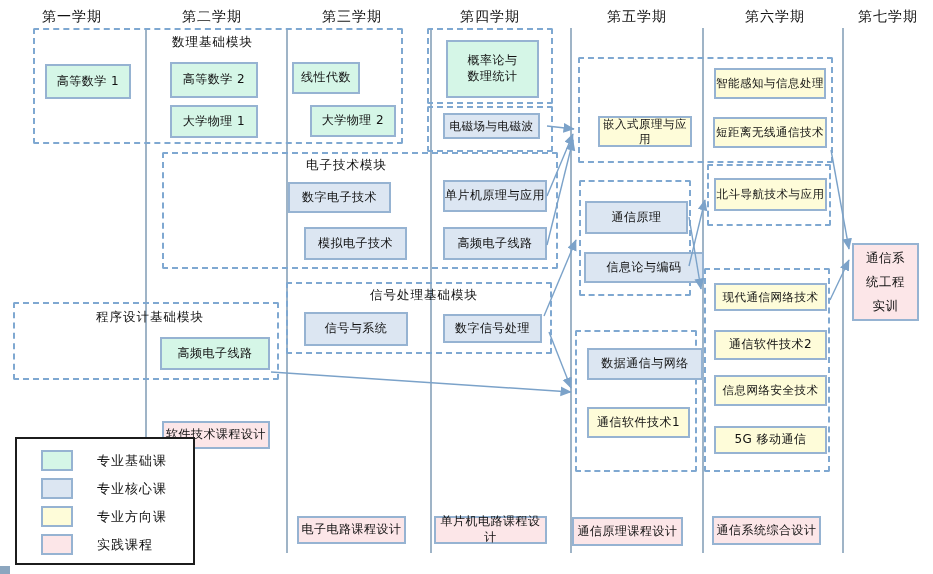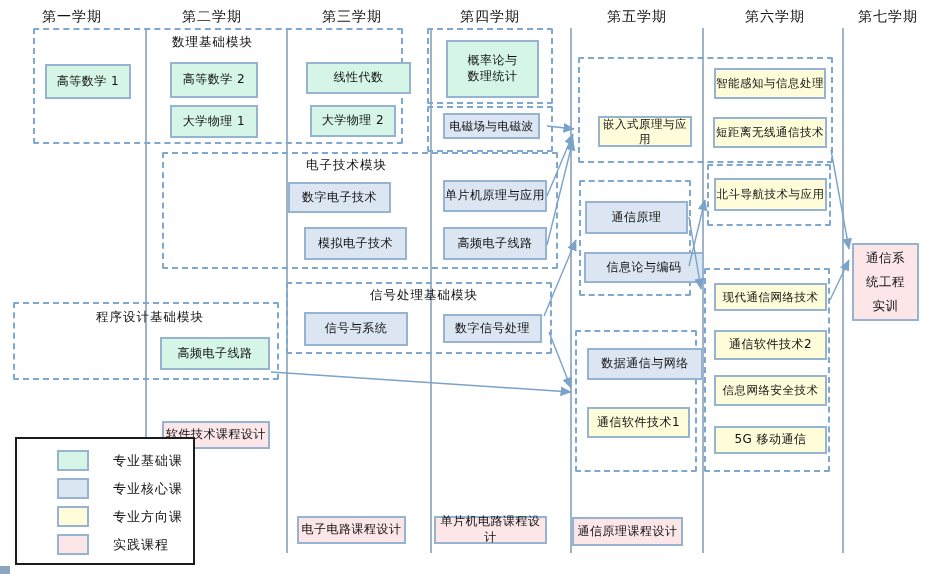--- a/index.html
+++ b/index.html
@@ -16,21 +16,21 @@
     display:flex;align-items:center;justify-content:center;text-align:center;
     font-size:12px;line-height:1.3;white-space:pre-line;z-index:2;letter-spacing:0.5px;
   }
   .basic{background:#d5f6e7;}
   .core{background:#dce6f2;}
   .direction{background:#fefcd9;}
   .practice{background:#fce6e8;margin-top:28px;}
   .tall{line-height:1.9;font-size:12.5px;}
   #arrows{position:absolute;left:0;top:0;z-index:3;pointer-events:none;}
   .legend{position:absolute;left:15px;top:437px;width:180px;height:128px;border:2px solid #1c1c1c;box-sizing:border-box;background:#fff;z-index:2;}
-  .legend-row{position:absolute;left:16px;width:100%;height:21px;text-decoration:underline;}
+  .legend-row{position:absolute;left:0;width:100%;height:21px;text-decoration:underline;}
   .legend-swatch{position:absolute;left:24px;top:0;width:32px;height:21px;border:2px solid #96b3d2;box-sizing:border-box;}
   .legend-label{position:absolute;left:80px;top:2px;font-size:13px;letter-spacing:1px;}
   .artifact{position:absolute;left:0;top:566px;width:10px;height:8px;background:#8ca6bf;}
 </style>
 </head>
 <body>
 
 <div id="canvas">
 
   <div class="sem" style="left:24px">第一学期</div>
@@ -64,21 +64,21 @@
   <div class="group" style="left:575px;top:330px;width:122px;height:142px"></div>
   <div class="group" style="left:704px;top:268px;width:126px;height:204px"></div>
 
   <div class="course basic" style="left:45px;top:64px;width:86px;height:35px">高等数学 1</div>
 
   <div class="course basic" style="left:170px;top:62px;width:88px;height:36px">高等数学 2</div>
   <div class="course basic" style="left:170px;top:105px;width:88px;height:33px">大学物理 1</div>
   <div class="course basic" style="left:160px;top:337px;width:110px;height:33px">高频电子线路</div>
   <div class="course practice" style="left:162px;top:393px;width:108px;height:28px">软件技术课程设计</div>
 
-  <div class="course basic" style="left:306px;top:62px;width:105px;height:32px">线性代数</div>
+  <div class="course basic" style="left:292px;top:62px;width:68px;height:32px">线性代数</div>
   <div class="course basic" style="left:310px;top:105px;width:86px;height:32px">大学物理 2</div>
   <div class="course core" style="left:288px;top:182px;width:103px;height:31px">数字电子技术</div>
   <div class="course core" style="left:304px;top:227px;width:103px;height:33px">模拟电子技术</div>
   <div class="course core" style="left:304px;top:312px;width:104px;height:34px">信号与系统</div>
   <div class="course practice" style="left:297px;top:488px;width:109px;height:28px">电子电路课程设计</div>
 
   <div class="course basic" style="left:446px;top:40px;width:93px;height:58px">概率论与
 数理统计</div>
   <div class="course core" style="left:443px;top:113px;width:97px;height:26px;font-size:11.5px">电磁场与电磁波</div>
   <div class="course core" style="left:443px;top:180px;width:104px;height:32px">单片机原理与应用</div>
@@ -93,20 +93,21 @@
   <div class="course direction" style="left:587px;top:407px;width:103px;height:31px">通信软件技术1</div>
   <div class="course practice" style="left:572px;top:489px;width:111px;height:29px">通信原理课程设计</div>
 
   <div class="course direction" style="left:714px;top:68px;width:112px;height:31px;font-size:11.5px">智能感知与信息处理</div>
   <div class="course direction" style="left:713px;top:117px;width:114px;height:31px;font-size:11.5px">短距离无线通信技术</div>
   <div class="course direction" style="left:714px;top:178px;width:113px;height:33px;font-size:11.5px">北斗导航技术与应用</div>
   <div class="course direction" style="left:714px;top:283px;width:113px;height:28px;font-size:11.5px">现代通信网络技术</div>
   <div class="course direction" style="left:714px;top:330px;width:113px;height:30px">通信软件技术2</div>
   <div class="course direction" style="left:714px;top:375px;width:113px;height:31px;font-size:11.5px">信息网络安全技术</div>
   <div class="course direction" style="left:714px;top:426px;width:113px;height:28px">5G 移动通信</div>
+  <div class="course practice" style="left:712px;top:488px;width:109px;height:29px">通信系统综合设计</div>
 
   <div class="course practice tall" style="left:852px;top:215px;width:67px;height:78px">通信系
 统工程
 实训</div>
 
   <div class="legend">
     <div class="legend-row" style="top:11px">
       <span class="legend-swatch" style="background:#d5f6e7"></span>
       <span class="legend-label">专业基础课</span>
     </div>

